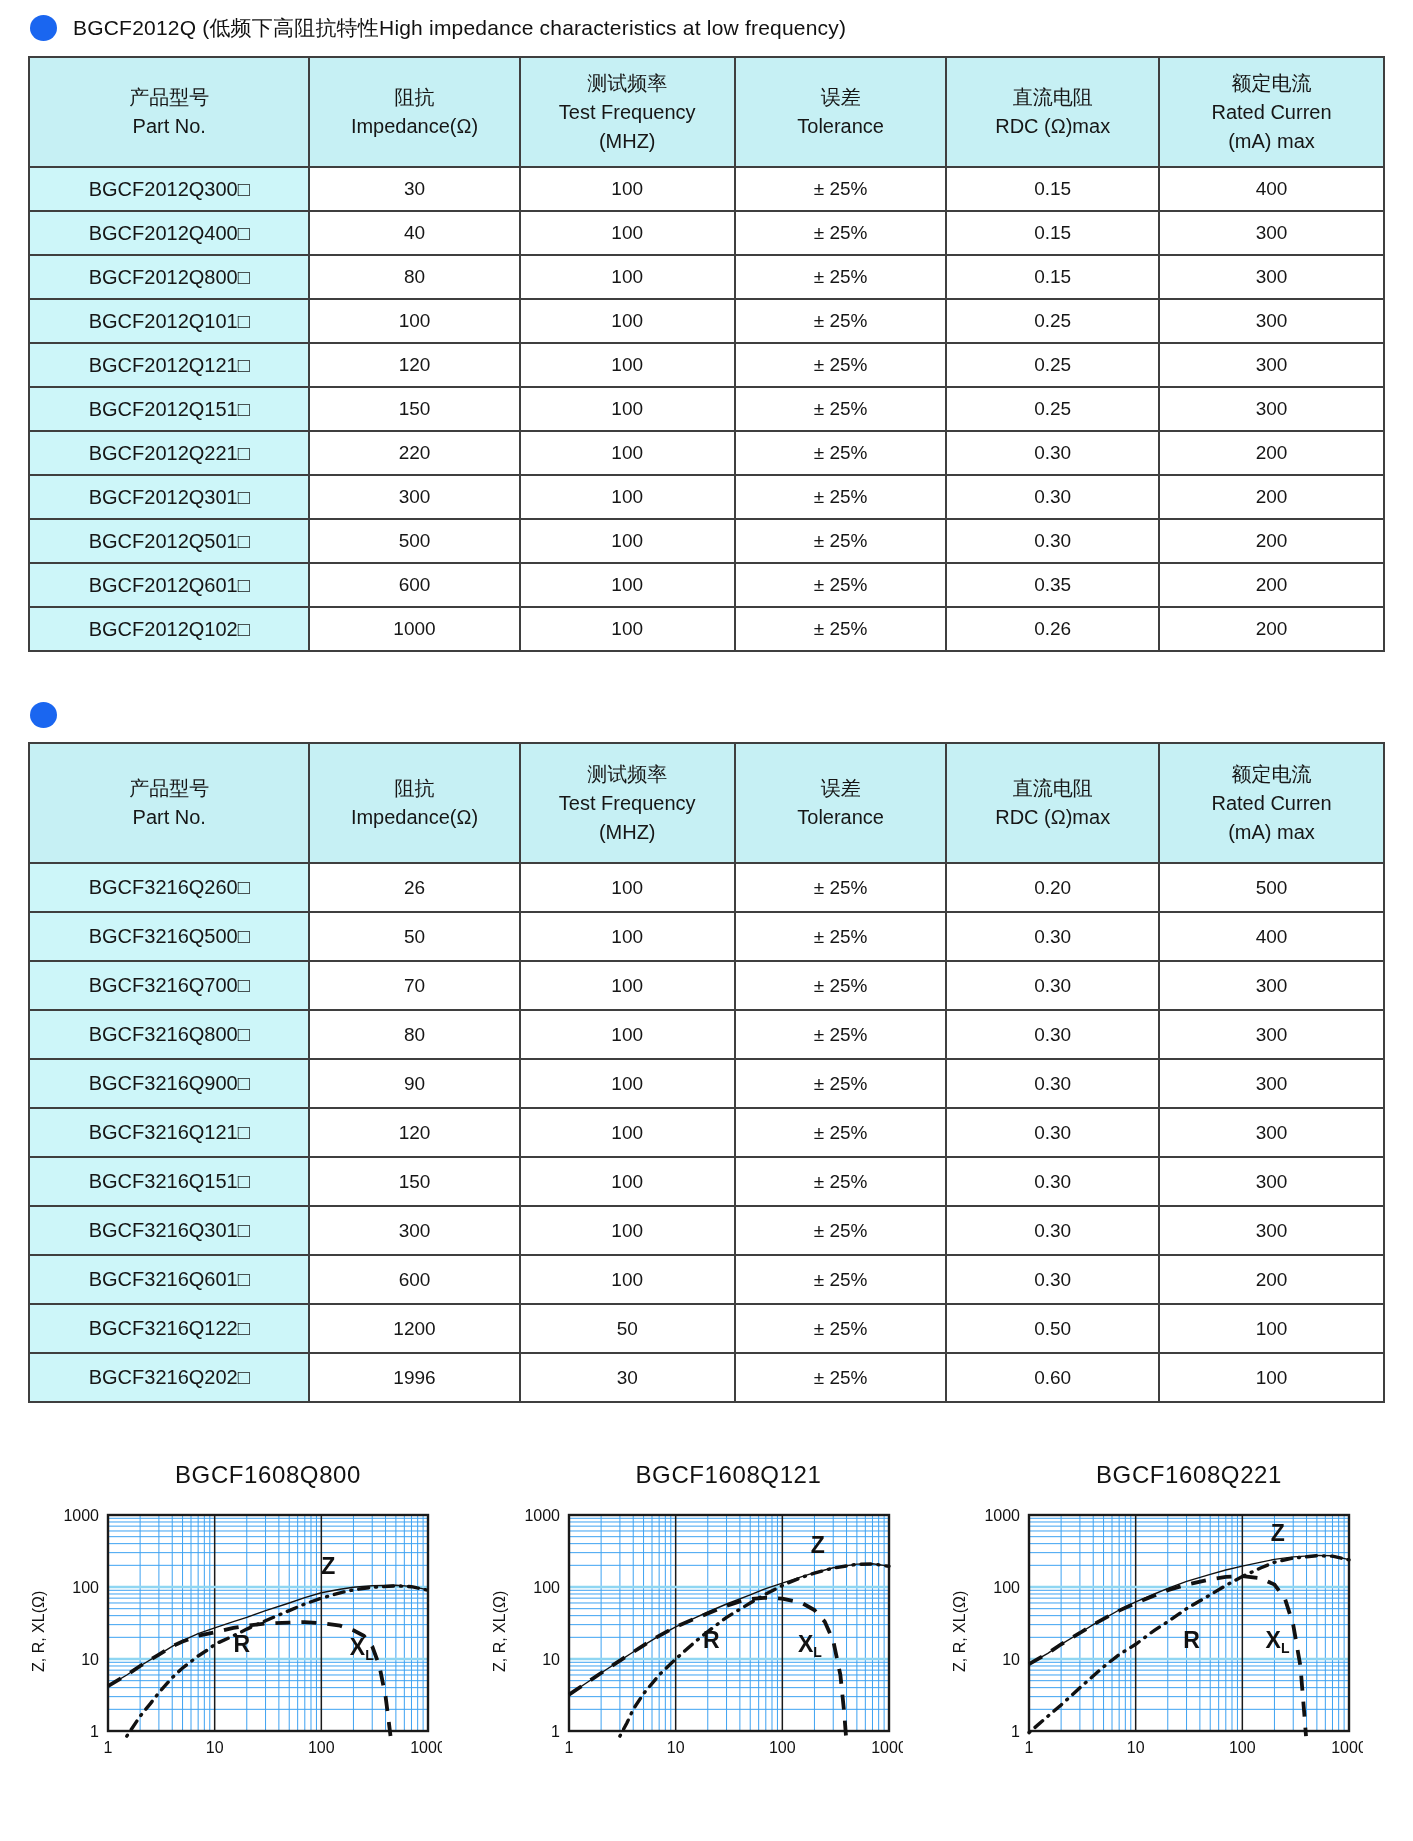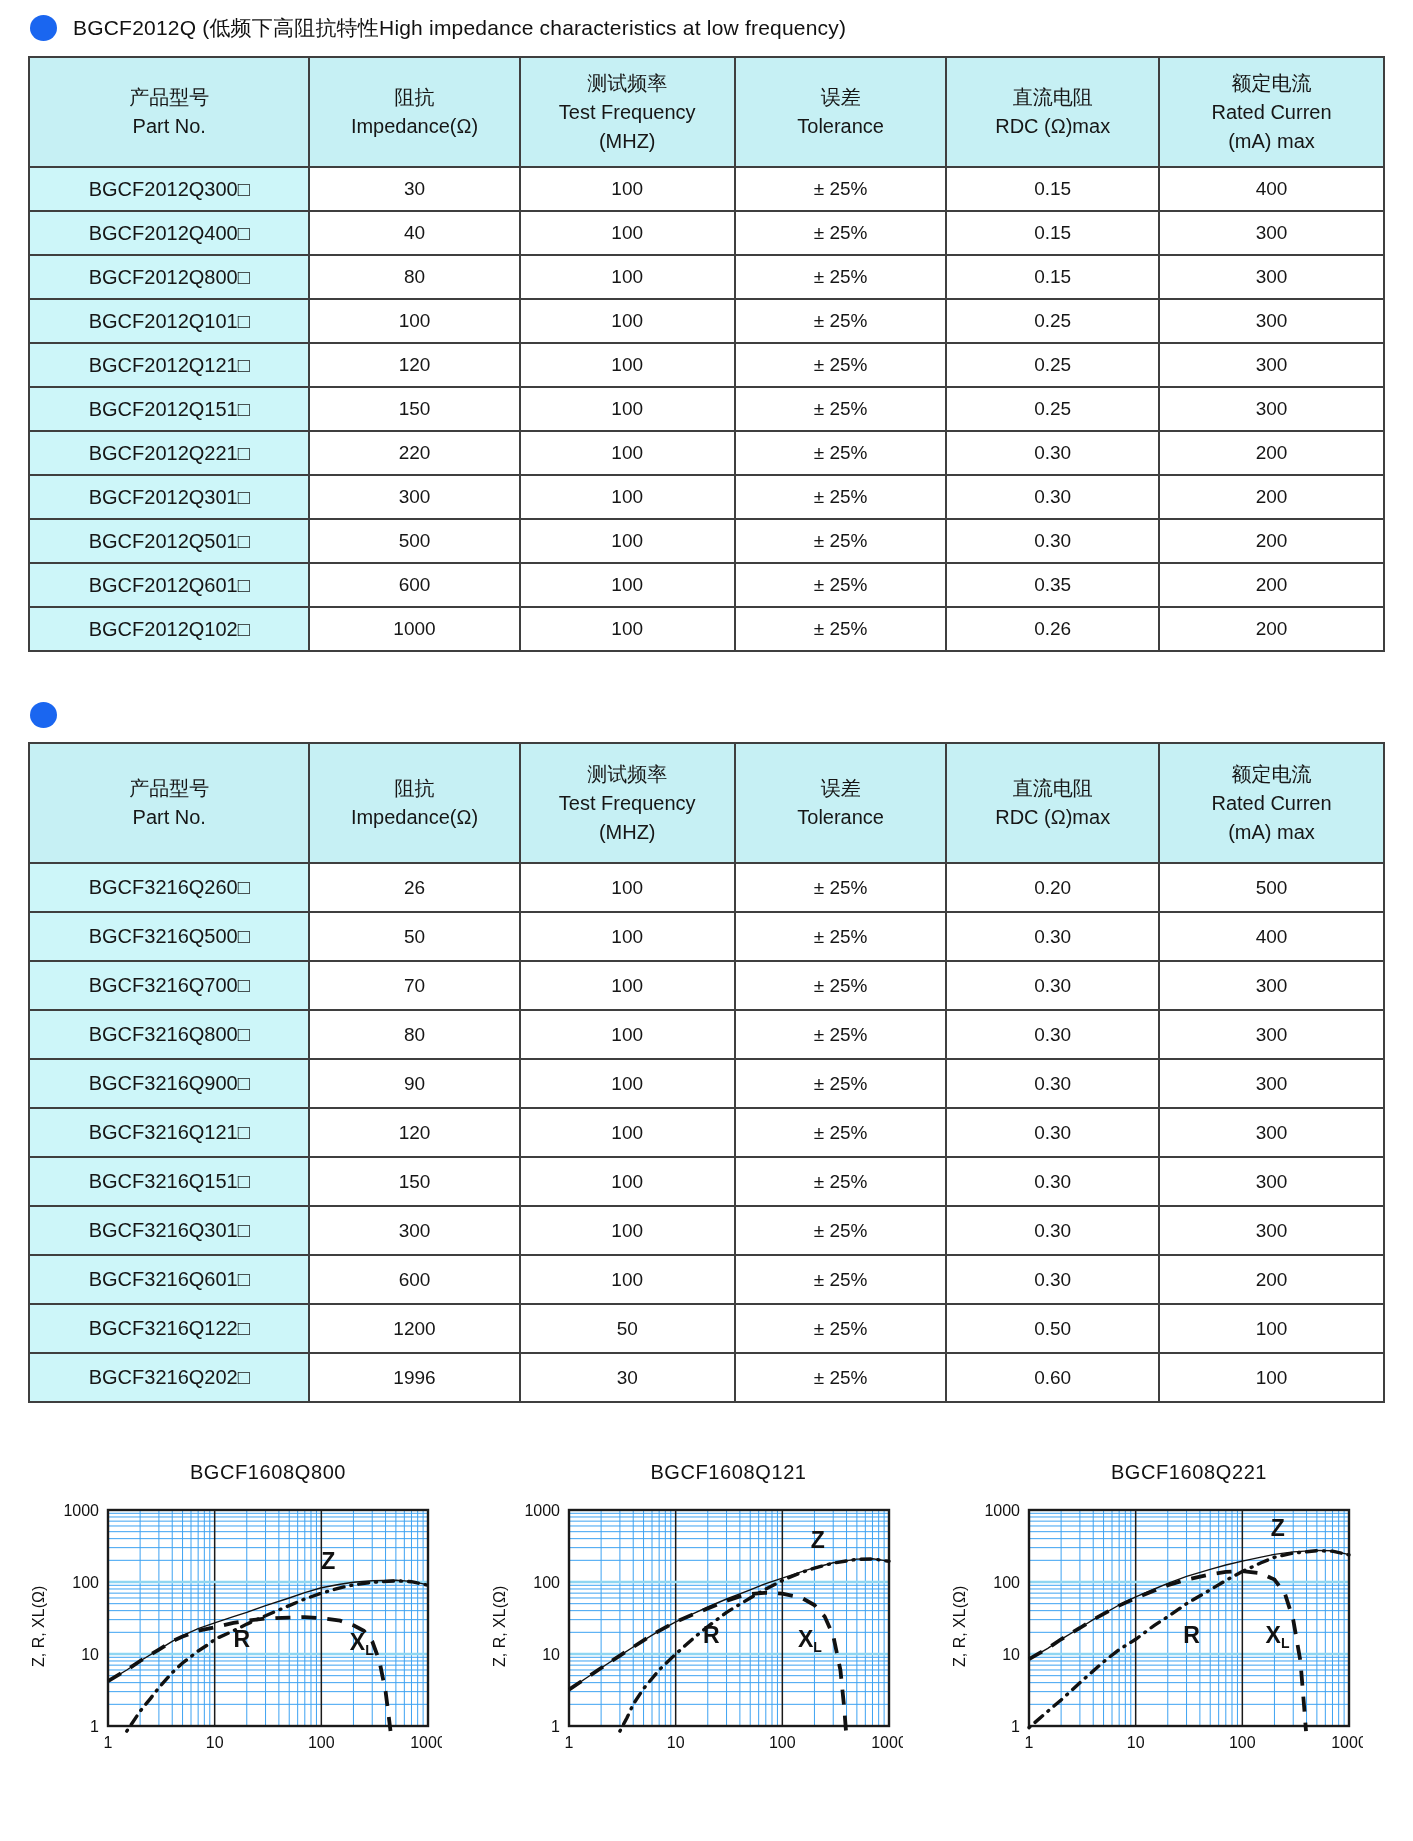--- a/index.html
+++ b/index.html
@@ -43,21 +43,21 @@
   td:first-child { background: var(--part-bg, #cdf6f9); font-size: 20px; text-align: center; }
   table.t2 th { height: 116px; }
   table.t2 td { height: 45px; }
 
   .charts-row {
     display: flex; justify-content: space-between;
     width: 1357px; margin: 58px 0 0 28px;
   }
   .chart { width: 436px; }
   .chart-title {
-    text-align: center; font-size: 20px; letter-spacing: 0.6px;
+    text-align: center; font-size: 24px; letter-spacing: 0.6px;
     color: #111; padding-left: 44px; margin-bottom: 16px;
   }
   .chart-body { display: flex; align-items: center; }
   .ylabel {
     writing-mode: vertical-rl; transform: rotate(180deg);
     font-size: 16px; color: #111; white-space: nowrap;
     height: 232px; display: flex; align-items: center; justify-content: center;
     width: 22px;
   }
   svg.plot { display: block; }

